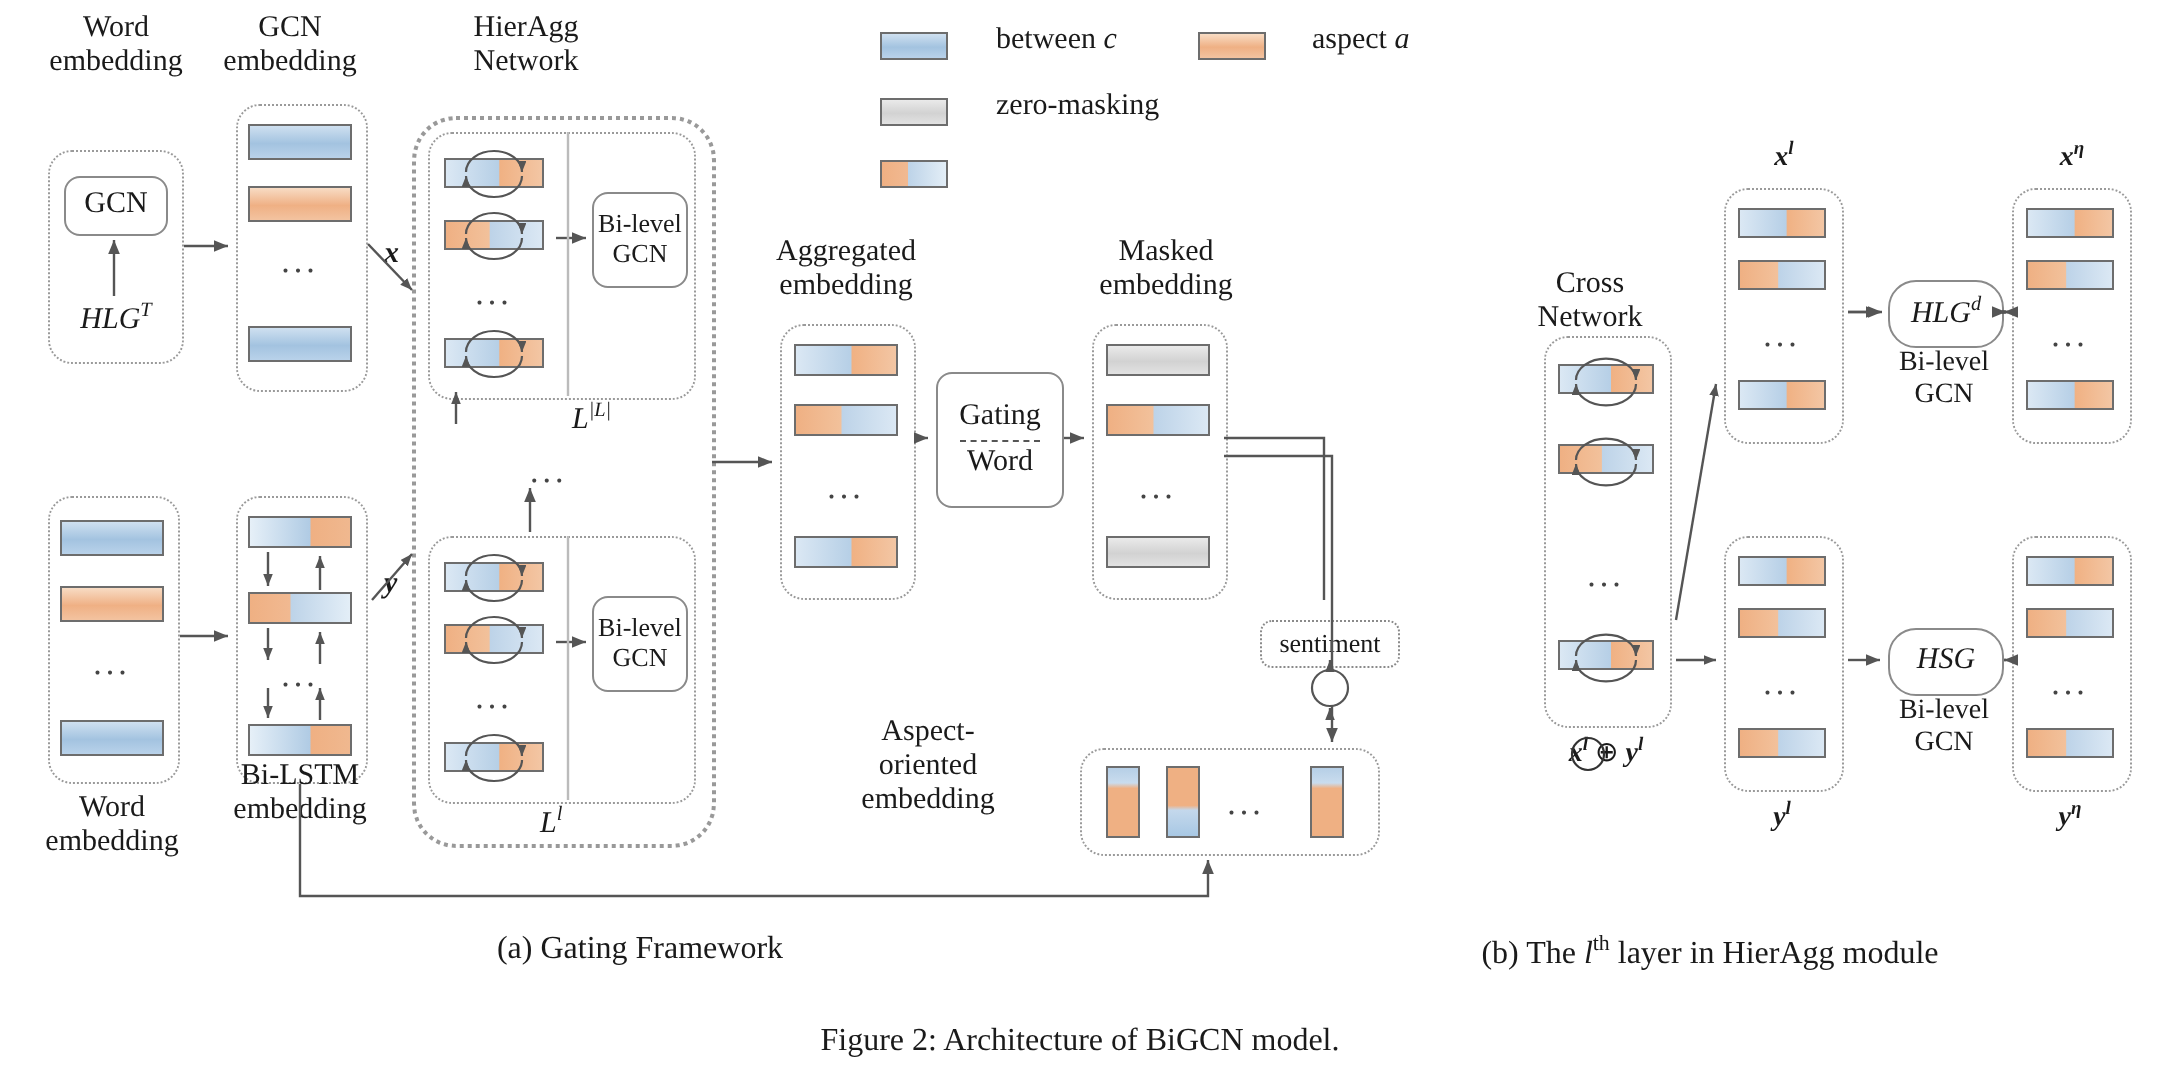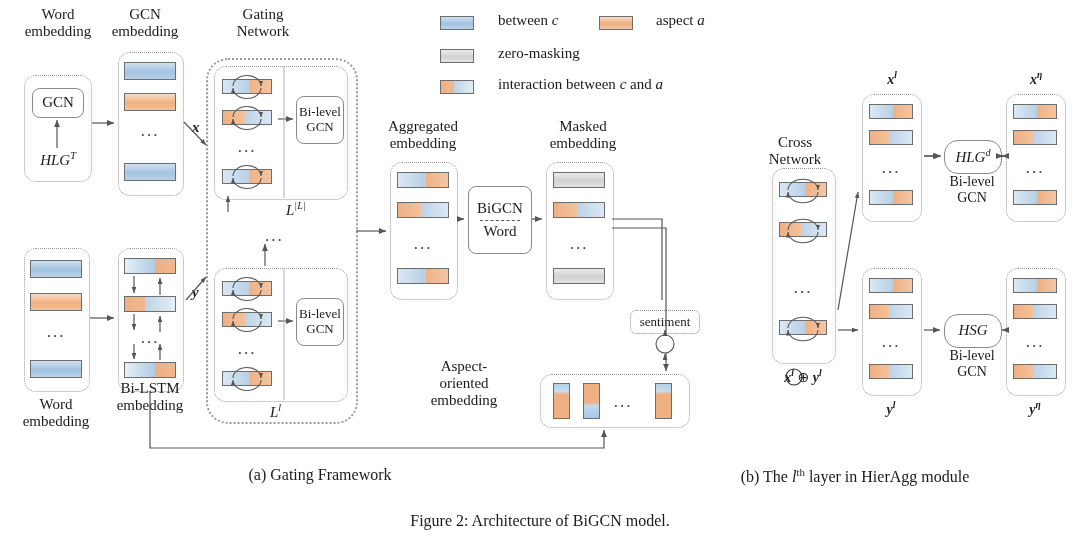--- a/index.html
+++ b/index.html
@@ -59,37 +59,34 @@
   <div class="abs lbl" style="left:216px;top:4px;">
     <span>aspect </span><span class="ital">a</span>
   </div>
 
   <div class="blk gray" style="left:0px;top:41px;width:34px;height:14px;"></div>
   <div class="abs lbl" style="left:58px;top:37px;">
     <span>zero-masking</span>
   </div>
 
   <div class="blk ob2" style="left:0px;top:72px;width:34px;height:14px;"></div>
-  <div class="abs lbl" style="left:58px;top:68px;">
-    <span>interaction between </span><span class="ital">c</span><span> and </span><span class="ital">a</span>
-  </div>
 </div>
 
 <div class="abs lbl" style="left:8px;top:6px;width:100px;">
   <div>Word</div>
   <div>embedding</div>
 </div>
 
 <div class="abs lbl" style="left:90px;top:6px;width:110px;">
   <div>GCN</div>
   <div>embedding</div>
 </div>
 
 <div class="abs lbl" style="left:208px;top:6px;width:110px;">
-  <div>Gating</div>
+  <div>HierAgg</div>
   <div>Network</div>
 </div>
 
 <div class="panel" style="left:24px;top:75px;width:66px;height:105px;"></div>
 <div class="box" style="left:32px;top:88px;width:50px;height:28px;">
   <span>GCN</span>
 </div>
 <div class="abs lbl ital" style="left:30px;top:150px;width:56px;">
   <span>HLG</span><sup>T</sup>
 </div>
@@ -158,21 +155,21 @@
   <div>Aggregated</div>
   <div>embedding</div>
 </div>
 <div class="panel" style="left:390px;top:162px;width:66px;height:136px;"></div>
 <div class="blk bo" style="left:397px;top:172px;width:52px;height:16px;"></div>
 <div class="blk ob" style="left:397px;top:202px;width:52px;height:16px;"></div>
 <div class="dots" style="left:397px;top:234px;width:52px;">...</div>
 <div class="blk bo" style="left:397px;top:268px;width:52px;height:16px;"></div>
 
 <div class="box" style="left:468px;top:186px;width:62px;height:66px;flex-direction:column;gap:2px;">
-  <span>BiGCN</span>
+  <span>Gating</span>
   <span style="display:block;width:40px;border-top:1px dashed #555;"></span>
   <span>Word</span>
 </div>
 
 <div class="abs lbl" style="left:528px;top:118px;width:110px;">
   <div>Masked</div>
   <div>embedding</div>
 </div>
 <div class="panel" style="left:546px;top:162px;width:66px;height:136px;"></div>
 <div class="blk gray" style="left:553px;top:172px;width:52px;height:16px;"></div>

